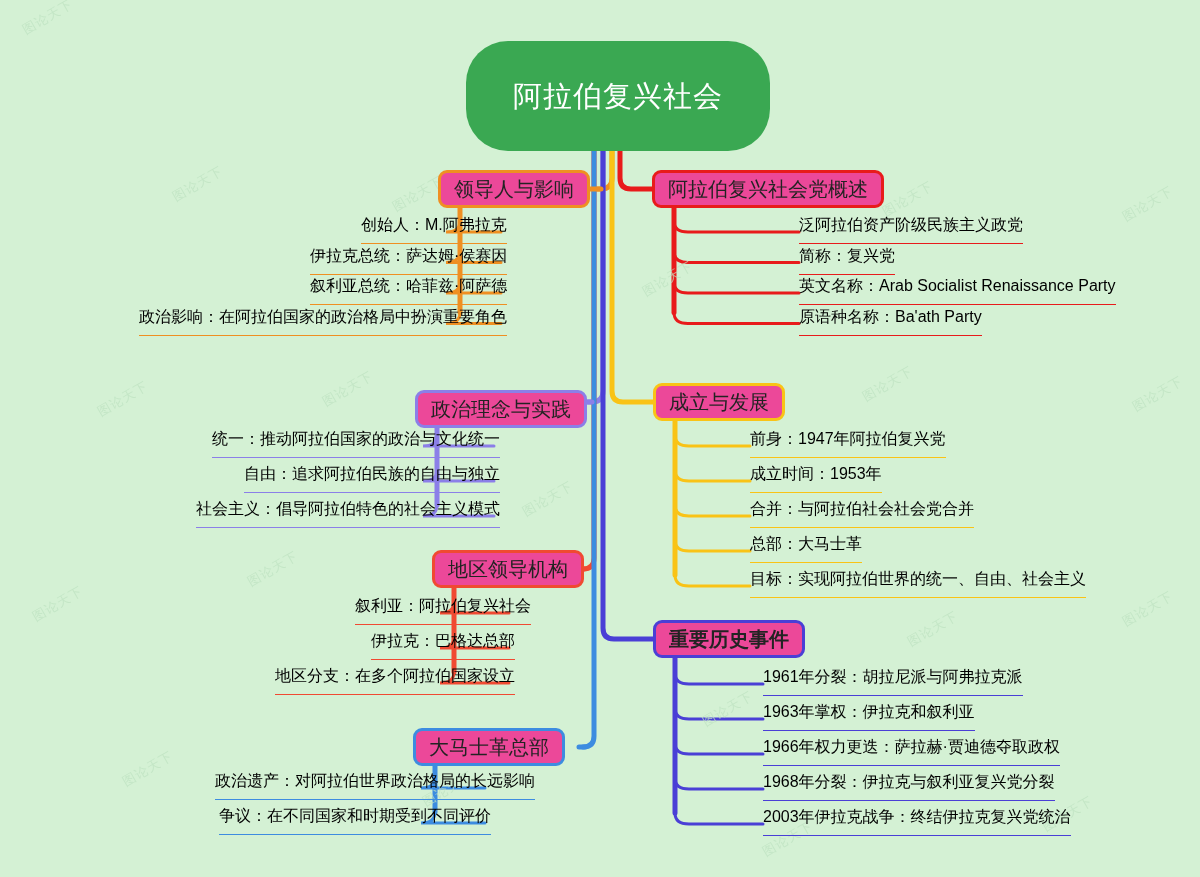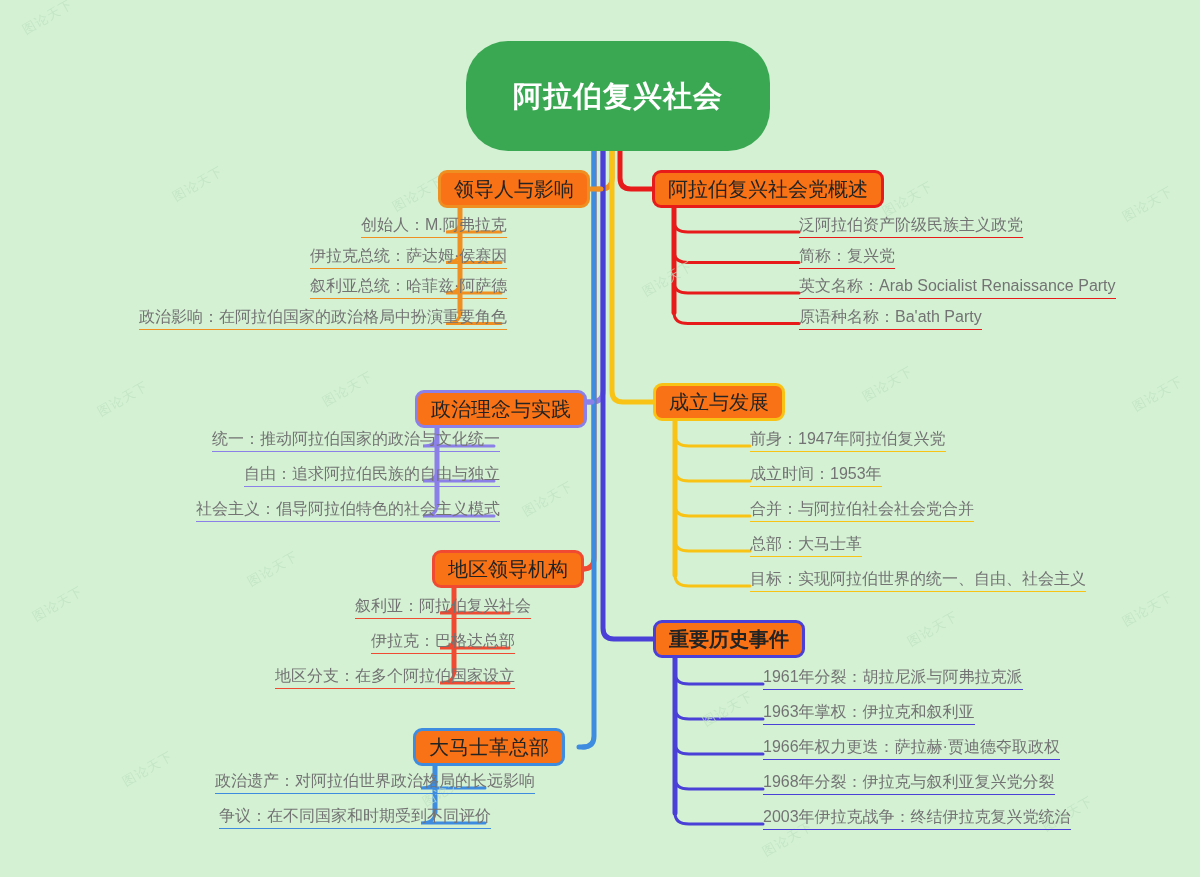--- a/index.html
+++ b/index.html
@@ -32,46 +32,45 @@
     width:304px;height:110px;
     background:#3aa852;
     border-radius:42px;
     color:#ffffff;
     display:flex;align-items:center;justify-content:center;
     text-align:center;
     font-size:29px;line-height:40px;
     letter-spacing:1px;
     box-sizing:border-box;
     padding:0 14px;
-    font-weight:bold;
   }
 
   
   .node{
     position:absolute;
-    background:#f97316;
+    background:#ec4899;
     border:3px solid #888;
     border-radius:9px;
     font-size:20px;
     color:#232323;
     display:flex;align-items:center;justify-content:center;
     box-sizing:border-box;
     white-space:nowrap;
     padding:0 13px;
     height:38px;
   }
 
   
   .leaf{
     position:absolute;
     font-size:16px;
-    color:#737373;
+    color:#000000;
     white-space:nowrap;
     border-bottom:1.6px solid #999;
-    padding-bottom:2px;
+    padding-bottom:8px;
     line-height:20px;
   }
   .leaf.right{text-align:left;}
   .leaf.left{text-align:right;}
 </style>
 </head>
 <body>
 
 <div id="canvas">
 

